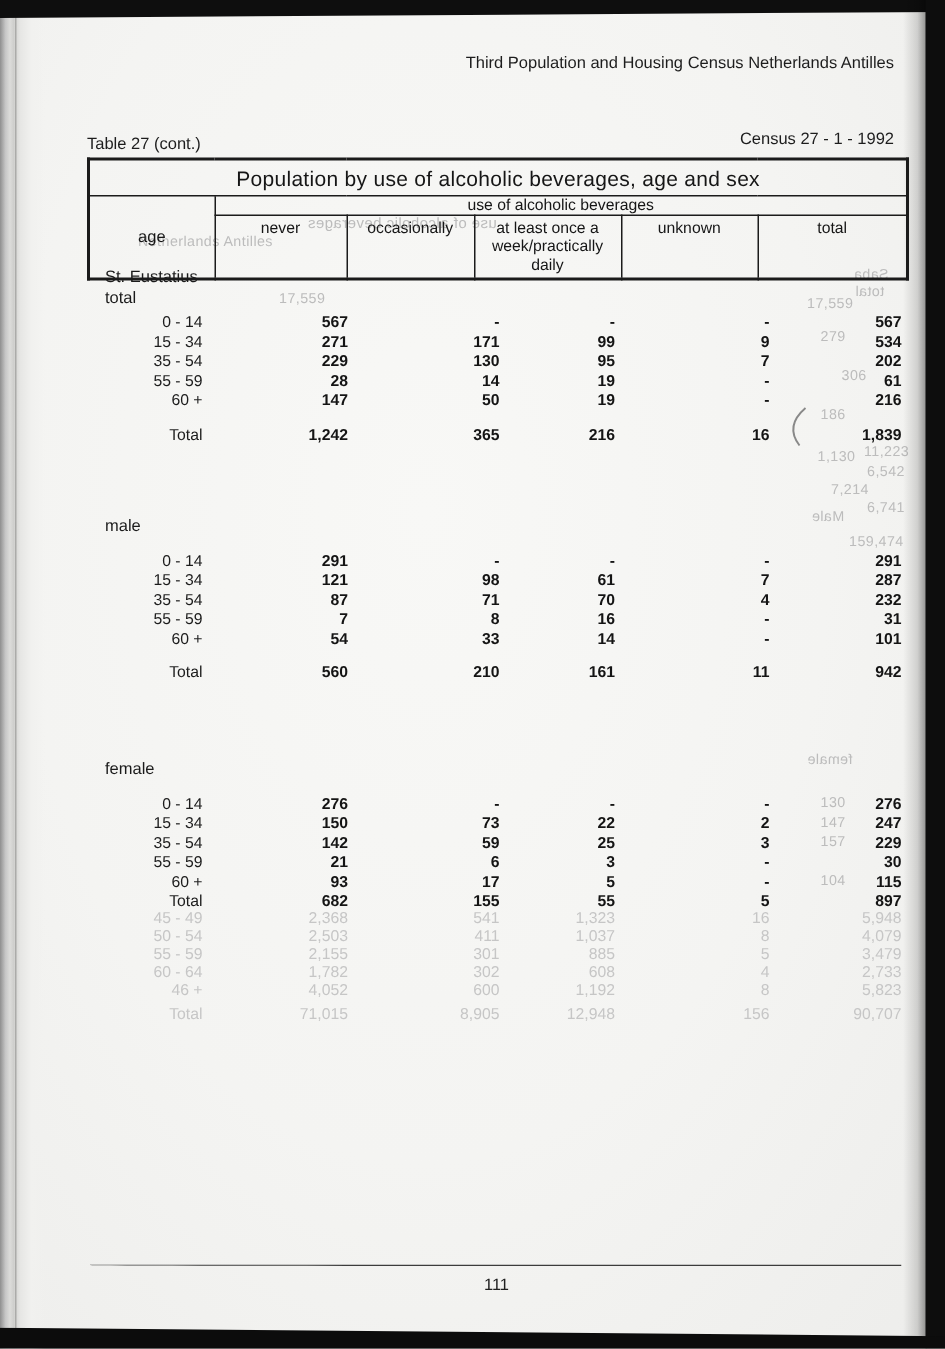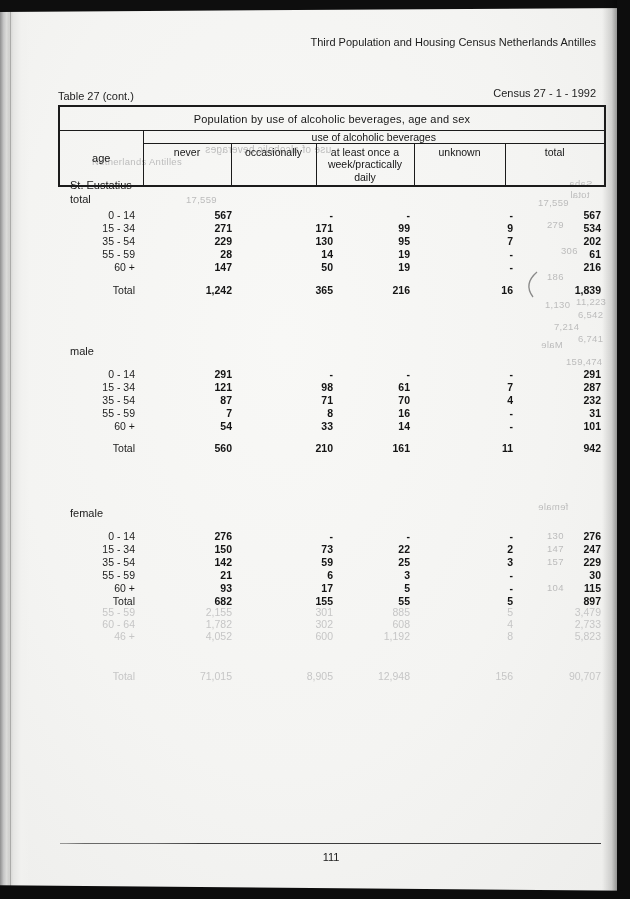--- a/index.html
+++ b/index.html
@@ -22,21 +22,21 @@
 
   
   .running-header{position:absolute;top:36px;right:34px;font-size:11px;color:#1d1d1d;}
   .table-label{position:absolute;left:58px;top:90px;font-size:11px;color:#1d1d1d;}
   .census-label{position:absolute;top:87px;right:34px;font-size:11px;color:#1d1d1d;}
 
   
   table{border-collapse:collapse;table-layout:fixed;}
   .hdr{position:absolute;left:58px;top:105px;width:546px;border:2px solid #1b1b1b;}
   .hdr td{border:1.5px solid #1b1b1b;text-align:center;color:#161616;}
-  .hdr .title{font-size:11px;height:20px;letter-spacing:.2px;padding:2px 0 1px 0;margin-left:24px;}
+  .hdr .title{font-size:14px;height:20px;letter-spacing:.2px;padding:2px 0 1px 0;margin-left:24px;}
   .hdr .grp{font-size:10.5px;height:12px;padding:0;}
   .hdr .agecell{font-size:11px;vertical-align:middle;}
   .hdr .ch{font-size:10.5px;height:38px;vertical-align:top;padding-top:2px;line-height:1.18;}
 
   
   .grid{position:absolute;width:543px;}
   .grid td{height:13px;line-height:13px;padding:0;font-size:10.5px;white-space:nowrap;
            text-align:right;overflow:visible;}
   .grid td.c-age{font-weight:400;color:#1c1c1c;padding-right:3px;}
   .grid td.c-num{font-weight:700;color:#141414;}
@@ -87,20 +87,36 @@
     <colgroup>
         <col style="width:80px">
         <col style="width:94px">
         <col style="width:101px">
         <col style="width:77px">
         <col style="width:103px">
         <col style="width:88px">
       </colgroup>
     <tbody>
         <tr>
+          <td class="c-age">45 - 49</td>
+          <td class="c-num">2,368</td>
+          <td class="c-num">541</td>
+          <td class="c-num">1,323</td>
+          <td class="c-num">16</td>
+          <td class="c-num">5,948</td>
+        </tr>
+        <tr>
+          <td class="c-age">50 - 54</td>
+          <td class="c-num">2,503</td>
+          <td class="c-num">411</td>
+          <td class="c-num">1,037</td>
+          <td class="c-num">8</td>
+          <td class="c-num">4,079</td>
+        </tr>
+        <tr>
           <td class="c-age">55 - 59</td>
           <td class="c-num">2,155</td>
           <td class="c-num">301</td>
           <td class="c-num">885</td>
           <td class="c-num">5</td>
           <td class="c-num">3,479</td>
         </tr>
         <tr>
           <td class="c-age">60 - 64</td>
           <td class="c-num">1,782</td>

